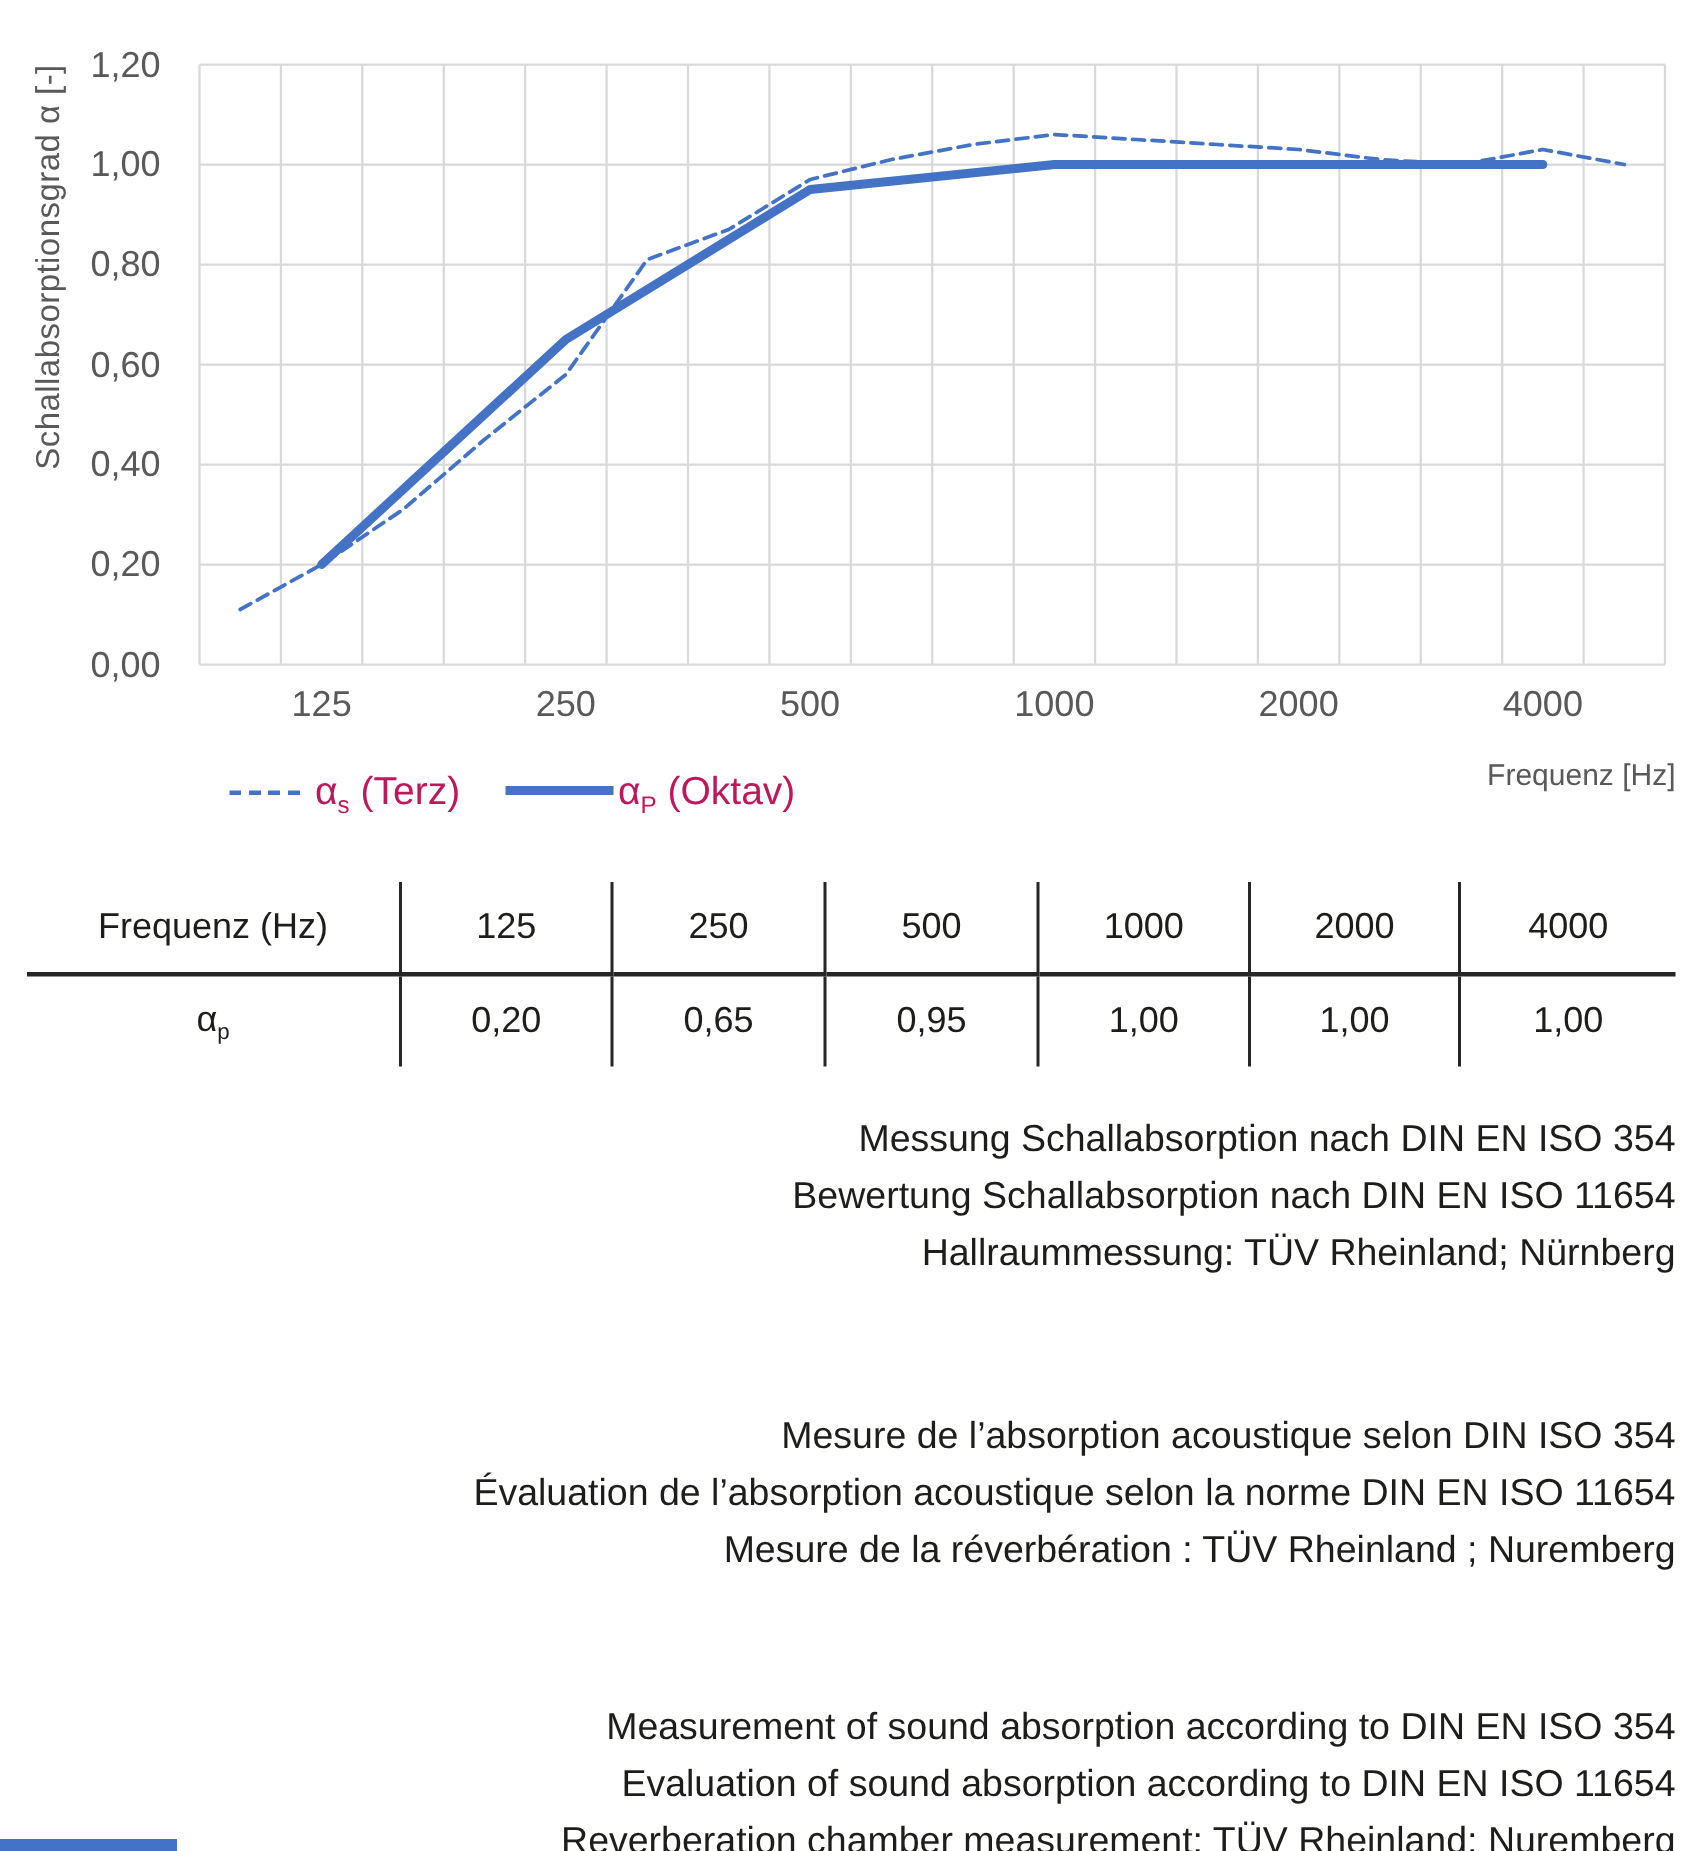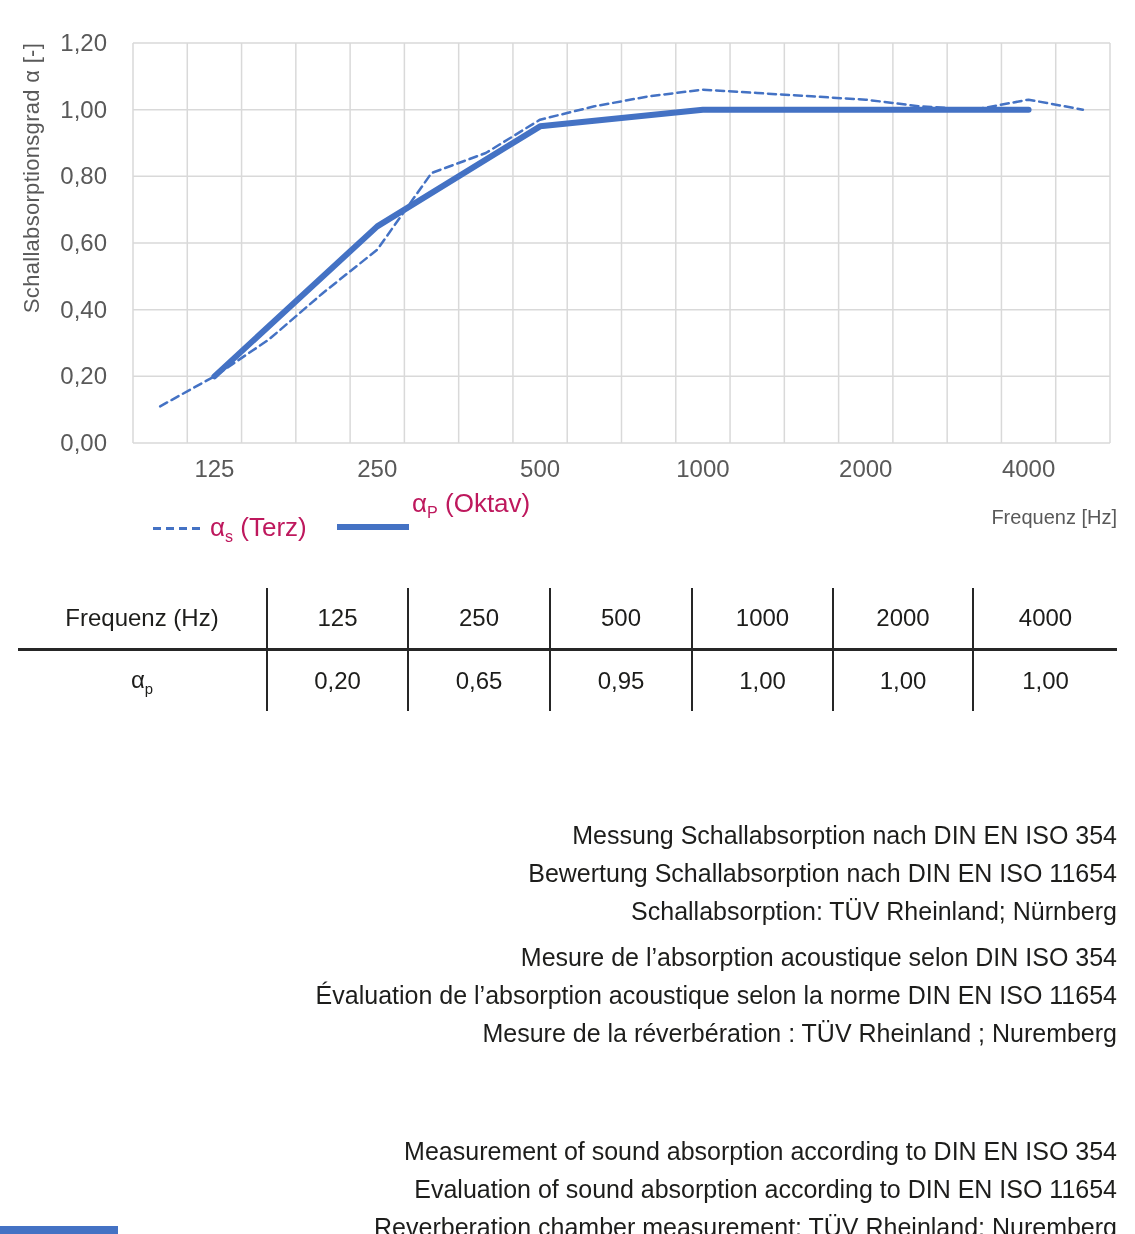--- a/index.html
+++ b/index.html
@@ -36,21 +36,21 @@
   }
   .freq-table td{height:60px;text-align:center;vertical-align:middle;padding:0;}
   .freq-table td.vl{border-left:2px solid #262626;}
   .freq-table tr.hdr td{border-bottom:3px solid #262626;}
 
   
   .note{
     position:absolute;left:0;right:18px;text-align:right;
     font-size:25px;line-height:38px;color:#1d1d1b;
   }
-  .note-de{top:816px;}
+  .note-de{top:740px;}
   .note-fr{top:938px;margin-left:24px;}
   .note-en{top:1107px;margin-top:25px;}
 
   
   .accent-bar{position:absolute;left:0;top:1226px;width:118px;height:8px;}
 </style>
 </head>
 <body>
 
 <div class="page">
@@ -97,21 +97,21 @@
       <text x="865.75" y="477" text-anchor="middle" fill="#595959" font-size="24">2000</text>
       <text x="1028.5833333333335" y="477" text-anchor="middle" fill="#595959" font-size="24">4000</text>
       <polyline points="160.13888888888889,406.3333333333333 214.41666666666669,376.3333333333333 268.69444444444446,339.66666666666663 322.97222222222223,293 377.25,249.66666666666666 431.52777777777777,173 485.80555555555554,153 540.0833333333333,119.66666666666669 594.3611111111111,106.33333333333331 648.6388888888889,96.33333333333331 702.9166666666666,89.66666666666663 757.1944444444445,92.99999999999994 811.4722222222223,96.33333333333331 865.75,99.66666666666663 920.0277777777778,106.33333333333331 974.3055555555555,109.66666666666663 1028.5833333333335,99.66666666666663 1082.861111111111,109.66666666666663" fill="none" stroke="#4472C4" stroke-width="2.5" stroke-dasharray="8 5" stroke-linejoin="round" stroke-linecap="round"></polyline>
       <polyline points="214.41666666666669,376.3333333333333 377.25,226.33333333333331 540.0833333333333,126.33333333333337 702.9166666666666,109.66666666666663 865.75,109.66666666666663 1028.5833333333335,109.66666666666663" fill="none" stroke="#4472C4" stroke-width="6" stroke-dasharray="none" stroke-linejoin="round" stroke-linecap="round"></polyline>
     </svg>
   <div class="x-title">Frequenz [Hz]</div>
 
   <div class="marker-dashed" style="background: repeating-linear-gradient(90deg, rgb(68, 114, 196) 0px, rgb(68, 114, 196) 8px, transparent 8px, transparent 13px);"></div>
   <div class="legend-label" style="left:210px;top:512px;"><span>α</span><sub>s</sub><span> (Terz)</span></div>
   <div class="marker-solid" style="background: rgb(68, 114, 196);"></div>
-  <div class="legend-label" style="left:412px;top:488px;"><span>α</span><sub>P</sub><span> (Oktav)</span></div>
+  <div class="legend-label" style="left:412px;top:512px;"><span>α</span><sub>P</sub><span> (Oktav)</span></div>
 
   <table class="freq-table">
     <colgroup>
       <col style="width:249px">
         <col style="width:141px">
         <col style="width:142px">
       <col style="width:142px">
         <col style="width:141px">
         <col style="width:140px">
         <col style="width:144px">
@@ -134,21 +134,21 @@
       <td class="vl">1,00</td>
       <td class="vl">1,00</td>
       <td class="vl">1,00</td>
     </tr>
   </tbody>
     </table>
 
   <div class="note note-de">
     <div>Messung Schallabsorption nach DIN EN ISO 354</div>
     <div>Bewertung Schallabsorption nach DIN EN ISO 11654</div>
-    <div>Schallabsorption: TÜV Rheinland; Nürnberg</div>
+    <div>Hallraummessung: TÜV Rheinland; Nürnberg</div>
   </div>
   <div class="note note-fr">
     <div>Mesure de l’absorption acoustique selon DIN ISO 354</div>
     <div>Évaluation de l’absorption acoustique selon la norme DIN EN ISO 11654</div>
     <div>Mesure de la réverbération : TÜV Rheinland ; Nuremberg</div>
   </div>
   <div class="note note-en">
     <div>Measurement of sound absorption according to DIN EN ISO 354</div>
     <div>Evaluation of sound absorption according to DIN EN ISO 11654</div>
     <div>Reverberation chamber measurement: TÜV Rheinland; Nuremberg</div>

